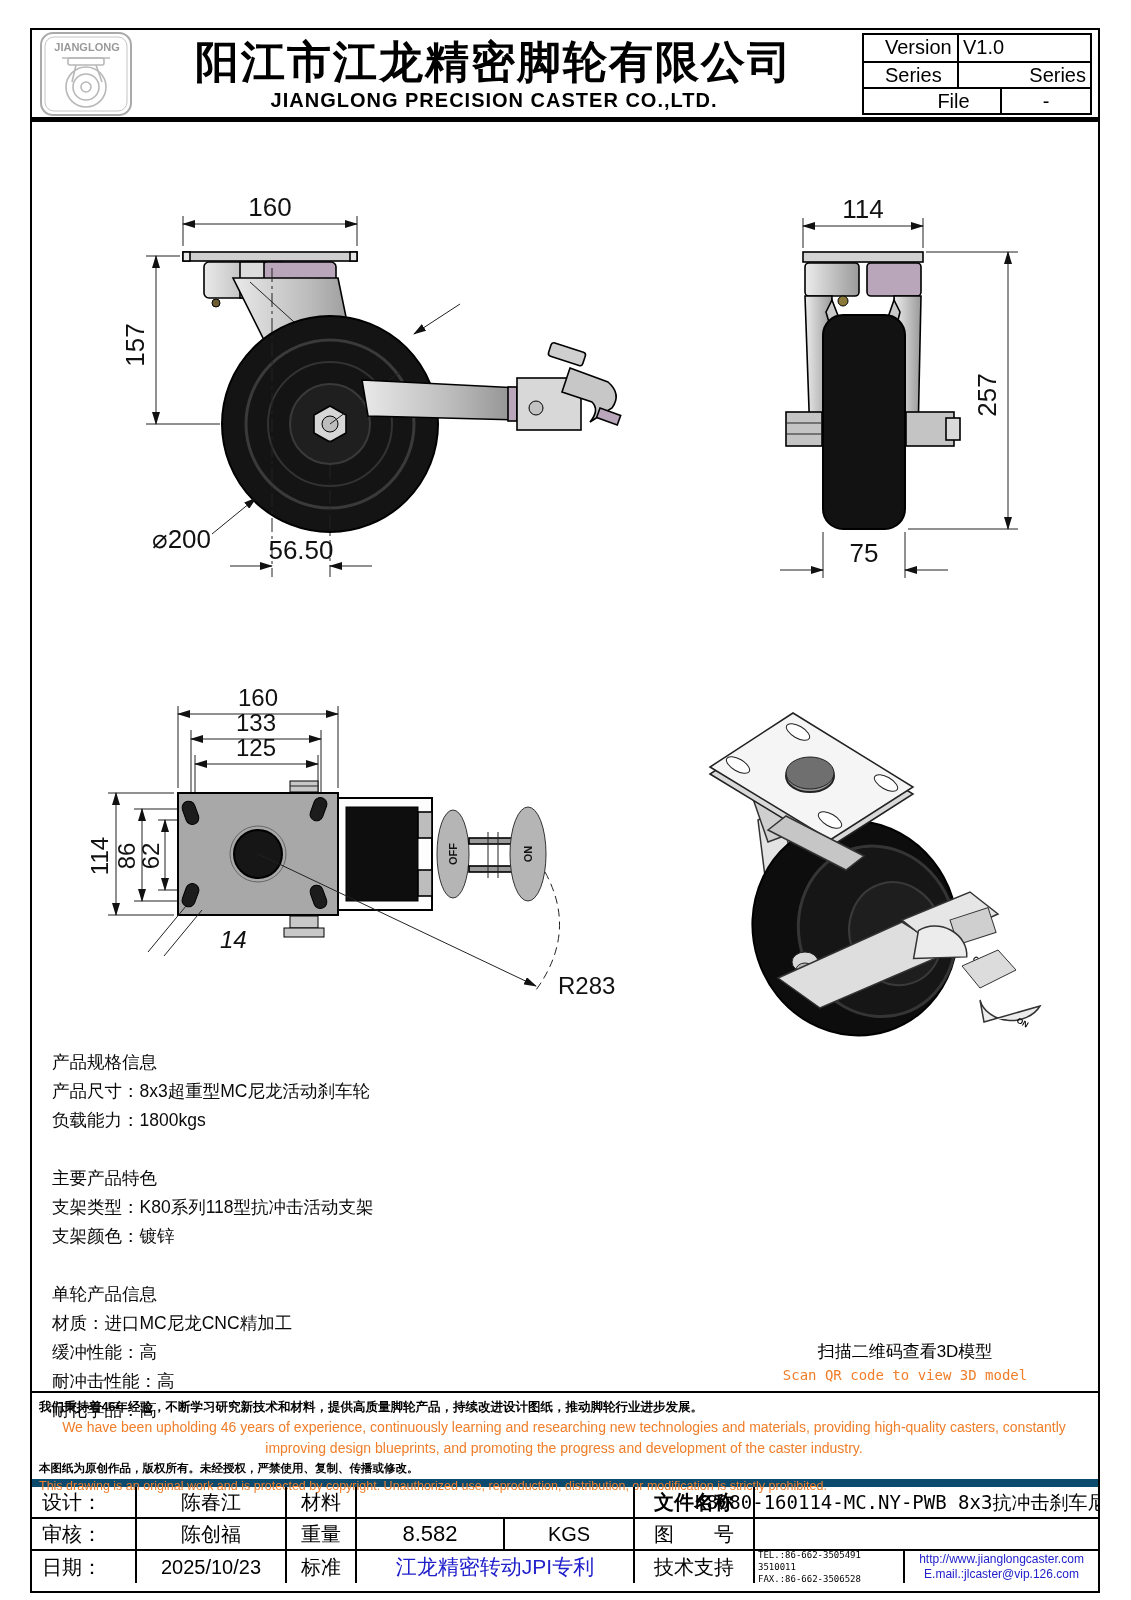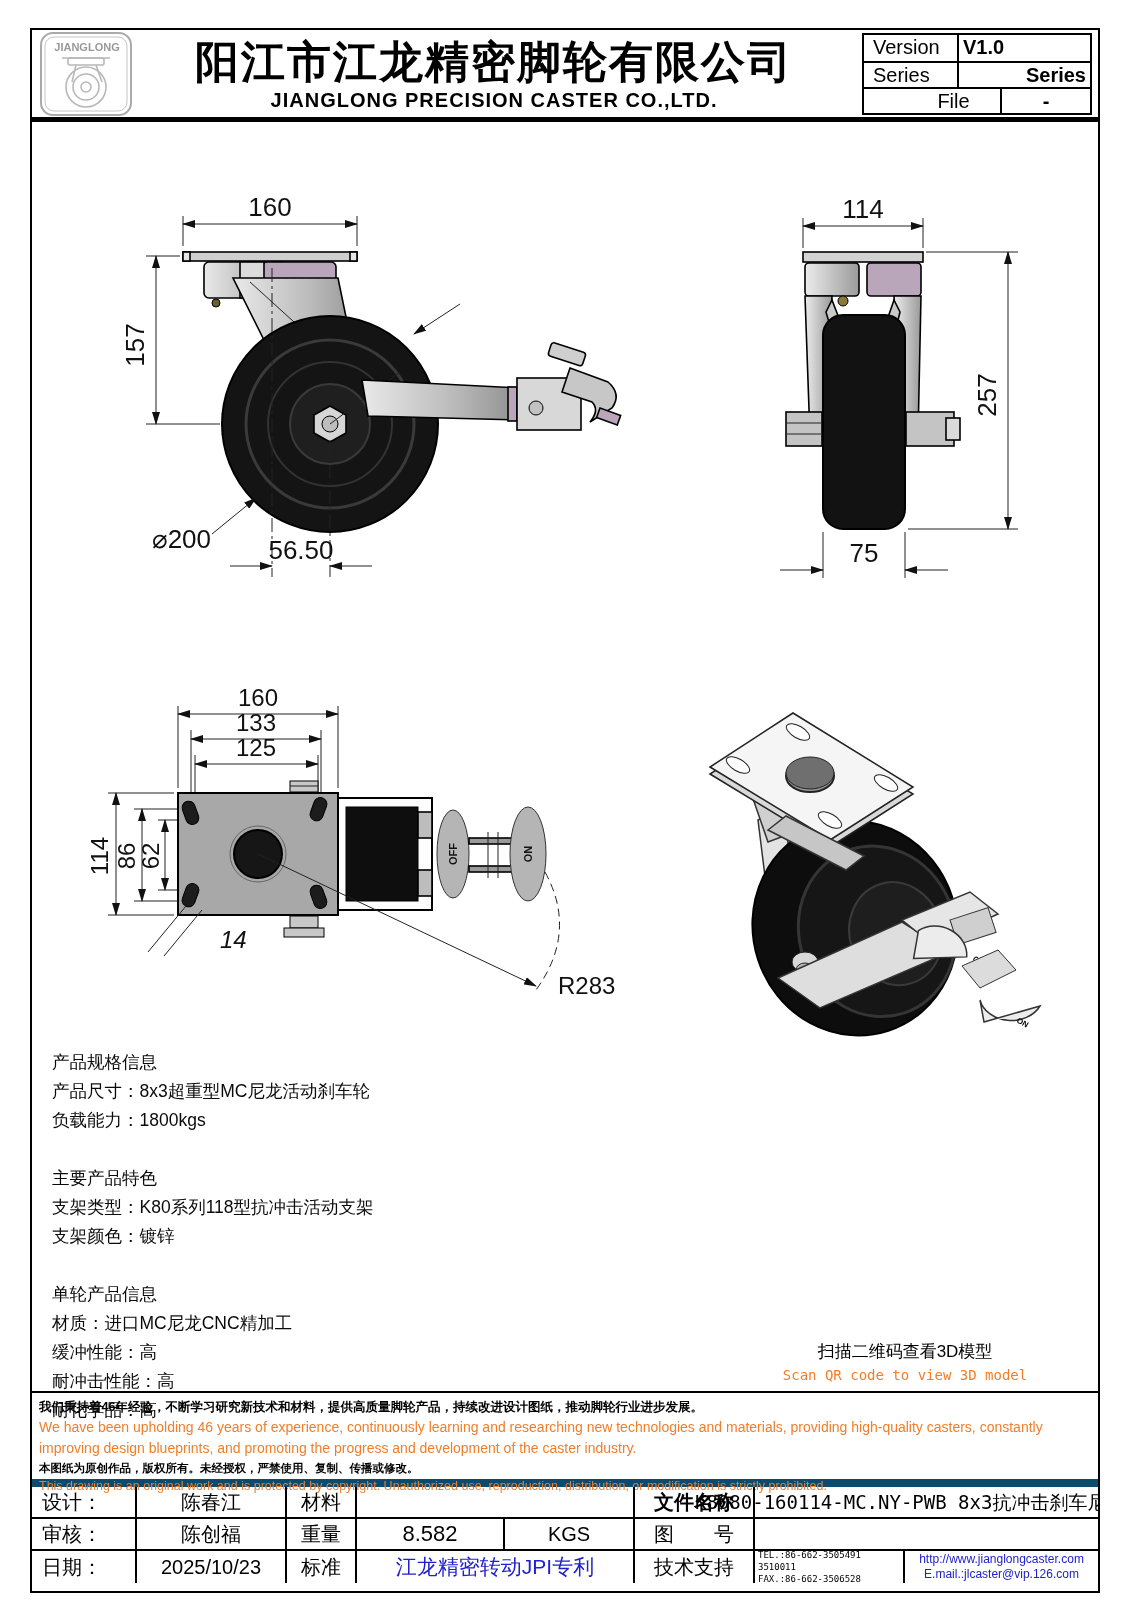--- a/index.html
+++ b/index.html
@@ -8,22 +8,22 @@
 
   
   .header { height:92px; border-bottom:5px solid #000; display:flex; align-items:center; }
   .logo { width:98px; height:88px; flex:0 0 auto; margin-left:6px; }
   .htitles { flex:1; text-align:center; padding-right:10px; }
   .company-cn { font-size:44px; font-weight:bold; letter-spacing:2px; line-height:52px; }
   .company-en { font-size:20px; font-weight:bold; letter-spacing:1px; line-height:24px; }
   .vtable { flex:0 0 auto; width:230px; margin-right:6px; border:2.5px solid #000; font-size:20px; }
   .vtable .vrow { display:flex; height:26px; line-height:24px; }
   .vtable .vrow + .vrow { border-top:2px solid #000; }
-  .vl { width:95px; border-right:2px solid #000; padding-left:9px; }
-  .vv { flex:1; padding:0 4px;font-weight:bold; }
+  .vl { width:95px; border-right:2px solid #000; padding-left:21px; }
+  .vv { flex:1; padding:0 4px; }
   .vv.right { text-align:right; }
   .vv.center { text-align:center; }
   .vl.center { text-align:center; padding-left:0;margin-left:43px; }
 
   
   .draw-area { position:relative; height:1269px; }
   .dsvg { position:absolute; }
   text.dim { font-family:"Liberation Sans", sans-serif; font-size:26px; fill:#111; }
   text.dim-s { font-family:"Liberation Sans", sans-serif; font-size:24px; fill:#111; }
   .thin { stroke:#222; stroke-width:1; fill:none; }
@@ -31,21 +31,21 @@
 
   .specs { position:absolute; left:20px; top:926px; font-size:17.5px; line-height:29px; color:#0a0a0a; }
   .specs .gap { height:29px; }
   .qr-note { position:absolute; right:28px; top:1218px; width:330px; text-align:center; }
   .qr-cn { font-size:17px; color:#000; line-height:24px; }
   .qr-en { font-family:"DejaVu Sans Mono", monospace; font-size:14px; color:#f07e2a; line-height:22px; }
 
   
   .disclaimer { height:88px; border-top:2px solid #000; padding:5px 9px 0 7px; }
   .d-cn1 { font-size:12.5px; line-height:19px; color:#000; font-weight:bold; }
-  .d-en1 { font-size:14px;  line-height:21px; color:#f07e2a; }
+  .d-en1 { font-size:14px;  line-height:21px; color:#f07e2a;text-align:center; }
   .d-cn2 { font-size:11.5px; line-height:18px; color:#000; font-weight:bold; }
   .d-en2 { font-size:12.5px; line-height:19px; color:#f07e2a; }
 
   
   .tblock { display:grid; grid-template-columns:105px 150px 70px 148px 130px 120px 150px 193px; grid-template-rows:32px 32px 32px; border-top:8px solid #0c4a6e; font-size:20px; }
   .tc { border-right:2px solid #000; border-bottom:2px solid #000; display:flex; align-items:center; justify-content:center; overflow:visible; position:relative; }
   .tc.lastcol { border-right:none; }
   .tc.lastrow { border-bottom:none; }
   .tc.left { justify-content:flex-start; padding-left:10px; }
   .span2a { grid-column:4 / 6; }

